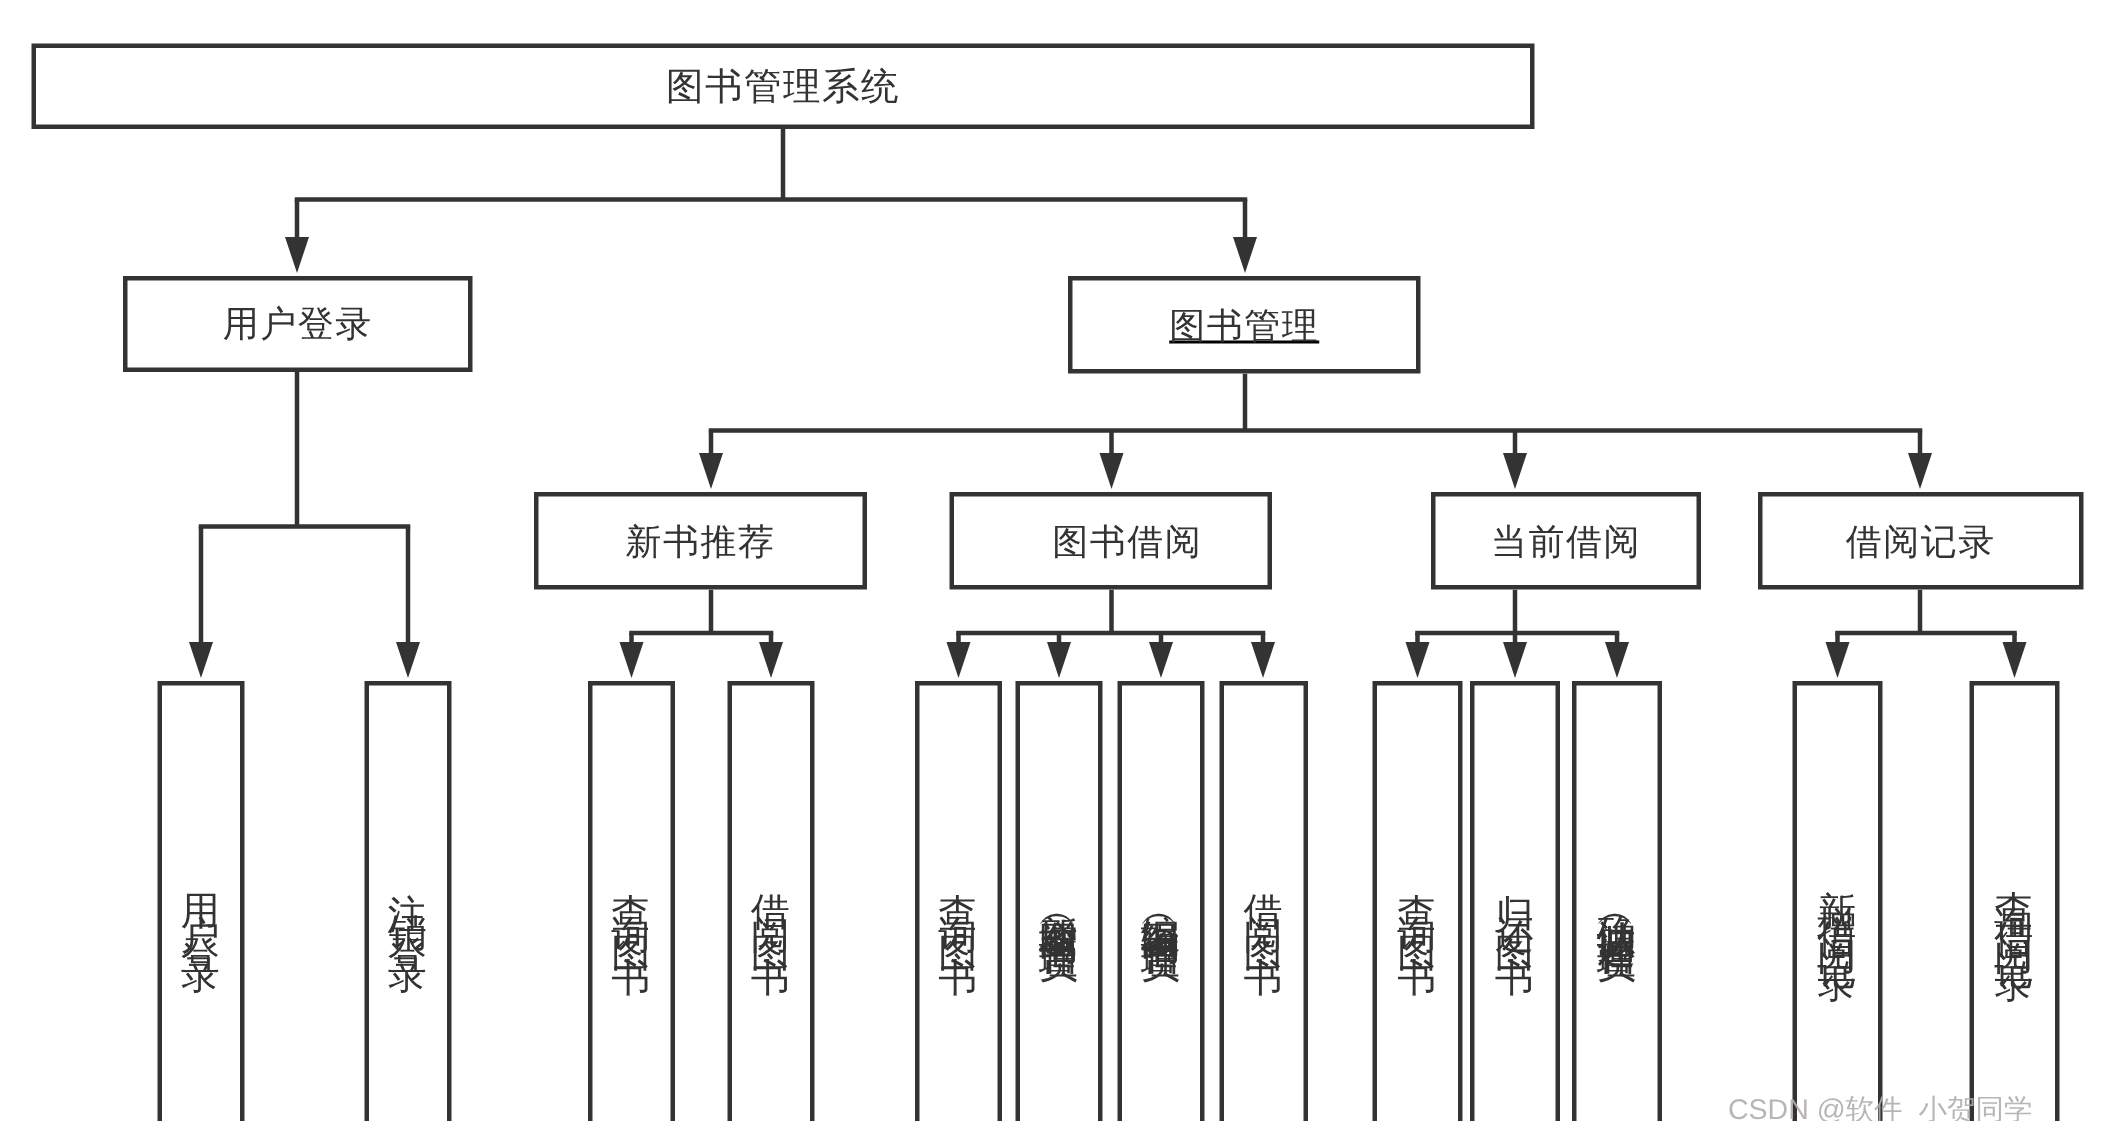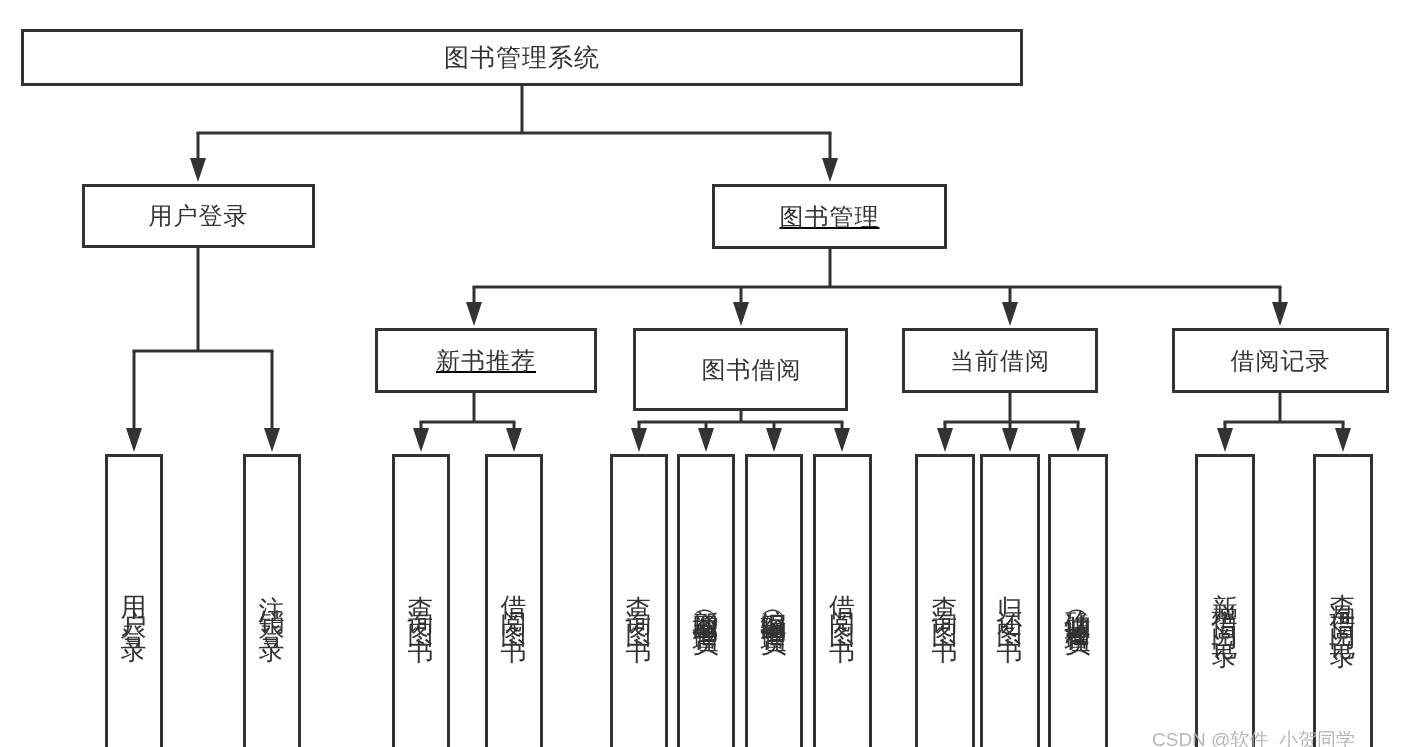--- a/index.html
+++ b/index.html
@@ -160,27 +160,27 @@
     <span class="h-label">图书管理系统</span>
   </div>
 
   <div class="node" style="left:82px; top:168px; width:233px; height:64px;">
     <span class="h-label">用户登录</span>
   </div>
   <div class="node" style="left:712px; top:168px; width:235px; height:65px;text-decoration:underline;">
     <span class="h-label">图书管理</span>
   </div>
 
-  <div class="node" style="left:375px; top:312px; width:222px; height:65px;text-decoration:underline;">
+  <div class="node" style="left:356px; top:312px; width:222px; height:65px;">
     <span class="h-label">新书推荐</span>
   </div>
-  <div class="node" style="left:633px; top:312px; width:215px; height:83px;padding-left:22px;">
+  <div class="node" style="left:633px; top:312px; width:215px; height:65px;padding-left:22px;">
     <span class="h-label">图书借阅</span>
   </div>
-  <div class="node" style="left:902px; top:312px; width:196px; height:65px;">
+  <div class="node" style="left:954px; top:312px; width:180px; height:65px;">
     <span class="h-label">当前借阅</span>
   </div>
   <div class="node" style="left:1172px; top:312px; width:217px; height:65px;">
     <span class="h-label">借阅记录</span>
   </div>
 
   <div class="leaf" style="left:105px; width:58px;">
     <span class="v-label">用户登录</span>
   </div>
   <div class="leaf" style="left:243px; width:58px;">

